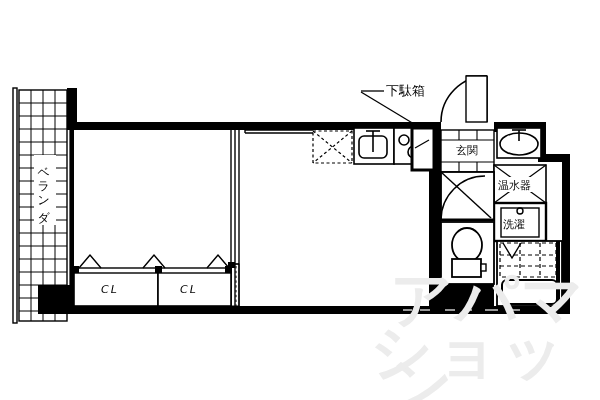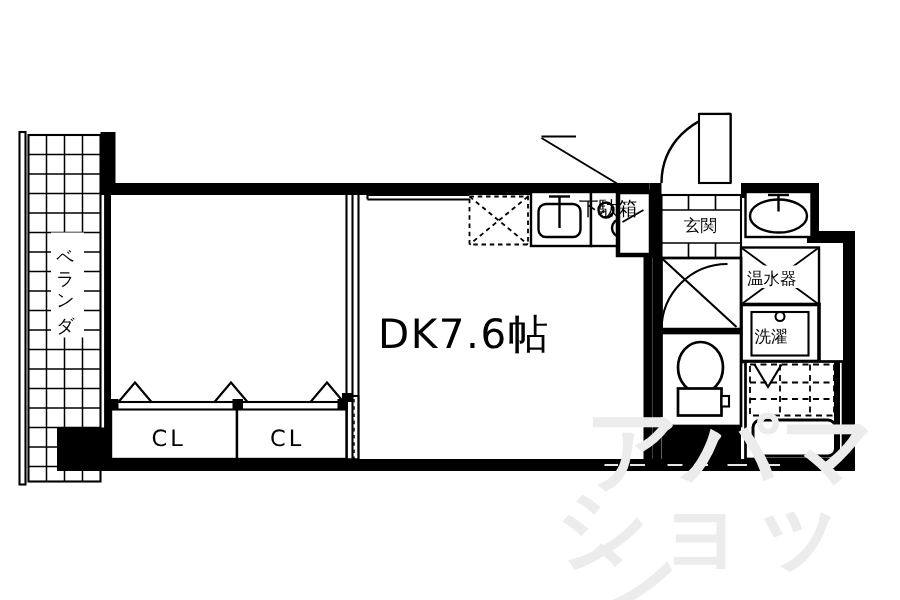--- a/index.html
+++ b/index.html
@@ -32,34 +32,34 @@
     letter-spacing: 1px;
   }
   .lbl-room-dk {
     font-size: 27px;
     letter-spacing: 1px;
   }
   .lbl-small {
     font-size: 11px;
   }
   .lbl-cl {
-    font-size: 15px;
+    font-size: 11px;
     letter-spacing: 2px;
+    font-style: italic;
   }
   .lbl-vert {
     font-size: 12px;
     writing-mode: vertical-rl;
     text-orientation: upright;
     line-height: 1.05;
     letter-spacing: 1px;
   }
   .lbl-callout {
     font-size: 13px;
     letter-spacing: 0px;
-    margin-top: 48px;
   }
   .wm {
     position: absolute;
     color: #ececec;
     font-size: 62px;
     font-weight: bold;
     letter-spacing: 2px;
     user-select: none;
     pointer-events: none;
   }
@@ -299,21 +299,20 @@
       <line x1="485" y1="310" x2="498" y2="310"></line>
       <line x1="510" y1="310" x2="520" y2="310"></line>
     </g>
 
   </svg>
 
   <div class="wm" style="left:390px; top:258px;">アパマン</div>
   <div class="wm" style="left:370px; top:310px;">ショップ</div>
 
 
-  <div class="lbl lbl-room-dk" style="left:252px; top:205px;">DK7.6帖</div>
 
   <div class="lbl lbl-vert" style="left:37px; top:158px;">ベランダ</div>
 
   <div class="lbl lbl-small" style="left:456px; top:143px;font-family:Liberation Mono, monospace;">玄関</div>
 
   <div class="lbl lbl-cl" style="left:101px; top:283px;">CL</div>
 
   <div class="lbl lbl-cl" style="left:180px; top:283px;">CL</div>
 
   <div class="lbl lbl-small" style="left:498px; top:178px;text-align:right;">温水器</div>

